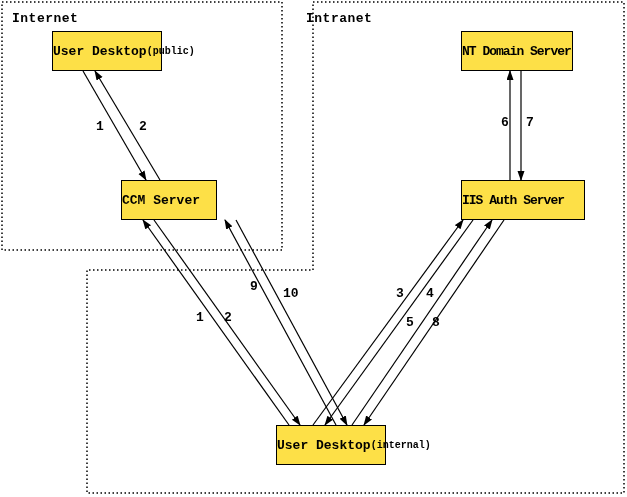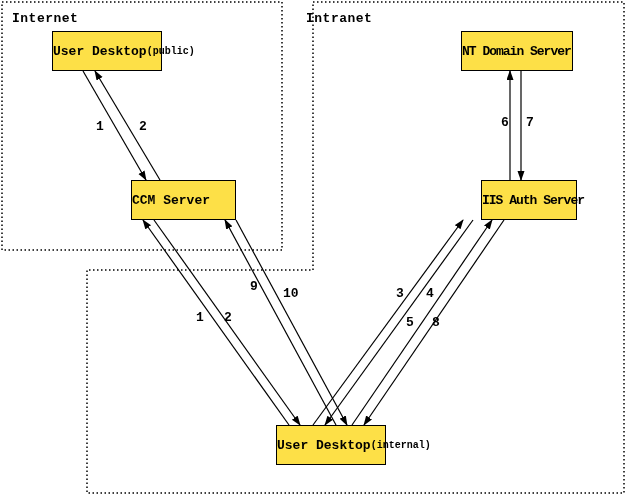--- a/index.html
+++ b/index.html
@@ -77,29 +77,29 @@
   </svg>
 
   <div class="zone-label" style="left:12px;top:11px">Internet</div>
   <div class="zone-label" style="left:306px;top:11px">Intranet</div>
 
   <div class="node" style="left:52px;top:31px;width:110px;height:40px">
     <div class="node-label">User Desktop</div>
     <div class="node-sublabel">(public)</div>
   </div>
 
-  <div class="node" style="left:131px;top:180px;width:105px;height:40px">
+  <div class="node" style="left:121px;top:180px;width:96px;height:40px">
     <div class="node-label">CCM Server</div>
   </div>
 
   <div class="node" style="left:461px;top:31px;width:112px;height:40px">
     <div class="node-label tight">NT Domain Server</div>
   </div>
 
-  <div class="node" style="left:481px;top:180px;width:96px;height:40px">
+  <div class="node" style="left:461px;top:180px;width:124px;height:40px">
     <div class="node-label tight">IIS Auth Server</div>
   </div>
 
   <div class="node" style="left:276px;top:425px;width:110px;height:40px">
     <div class="node-label">User Desktop</div>
     <div class="node-sublabel">(internal)</div>
   </div>
 
   <div class="edge-label" style="left:96px;top:120px">1</div>
   <div class="edge-label" style="left:139px;top:120px">2</div>

